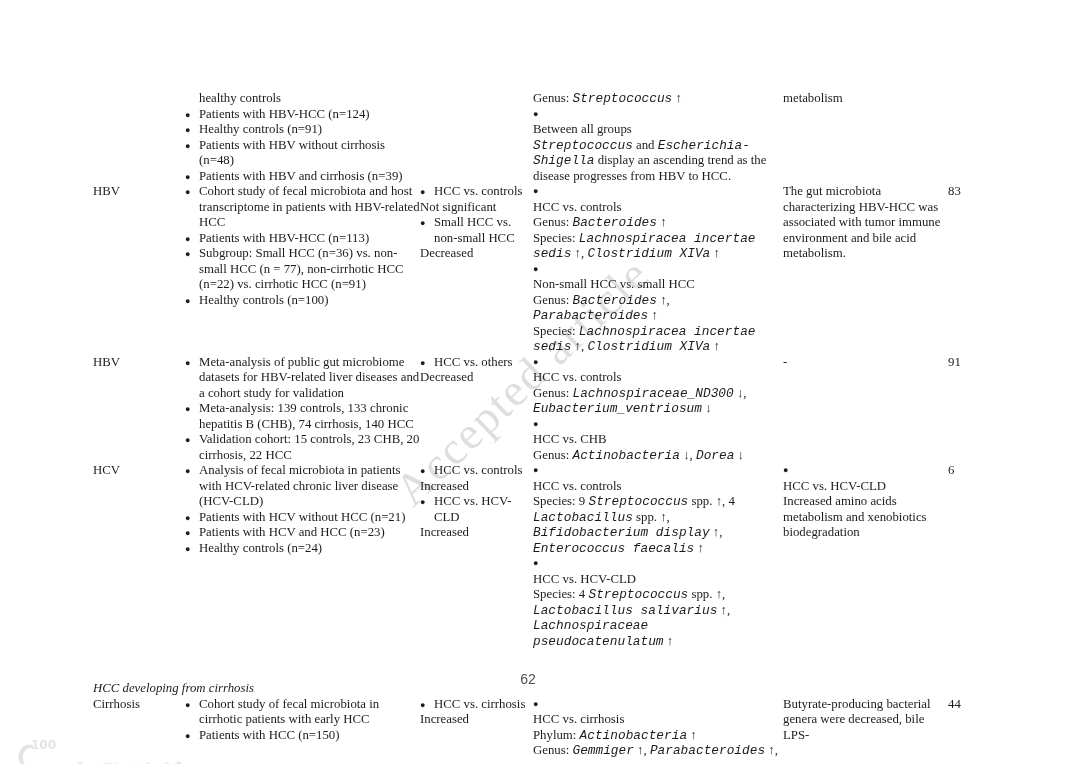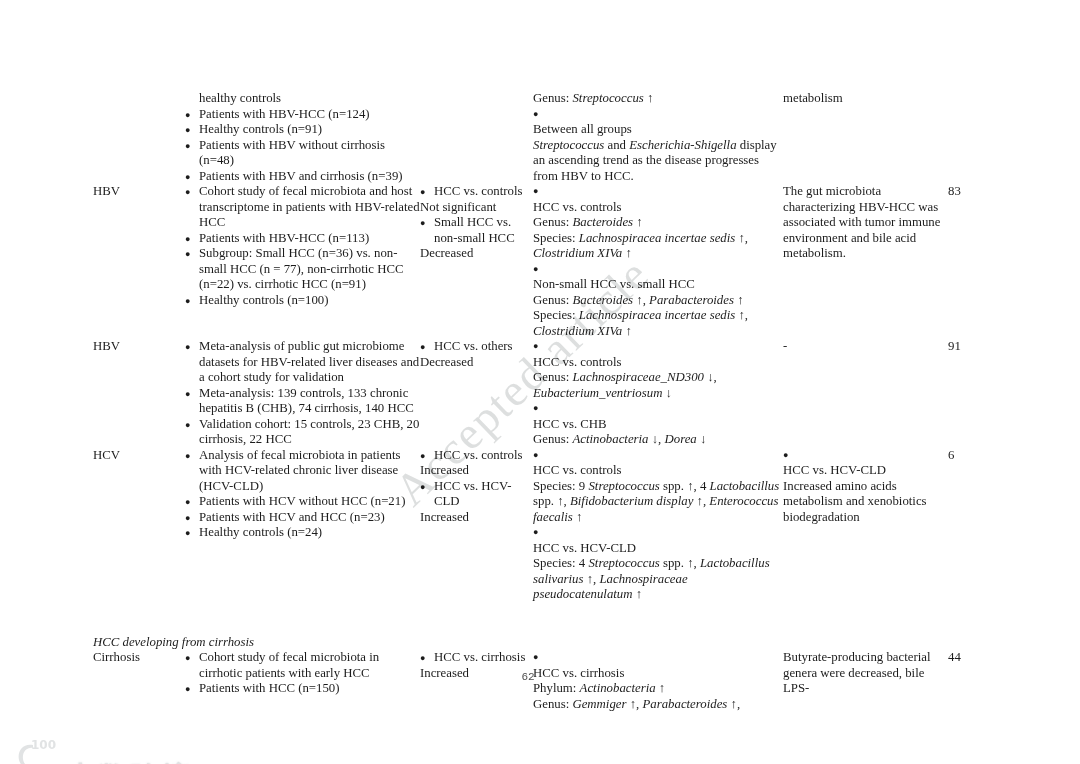--- a/index.html
+++ b/index.html
@@ -20,26 +20,26 @@
   .c-st{width:235px;}
   .c-di{width:113px;}
   .c-ta{width:250px;}
   .c-fi{width:165px;}
   .c-re{width:30px;}
 
   .para{margin:0;}
   .p-hang{position:relative;padding-left:14px;}
   .p-hang > .bullet{position:absolute;left:0;top:1px;font-size:9px;line-height:15.5px;}
   .ib{font-size:9px;}
-  i{font-style:italic;}
+  i{font-style:italic;font-family:Liberation Mono, monospace;}
 
   .section-heading{font-style:italic;margin-top:32px;}
 
   .pagenum{position:absolute;top:671px;left:93px;width:870px;text-align:center;
-       font-size:11px;color:#4f4f4f;z-index:2;font-family:Liberation Mono, monospace;}
+       font-size:14px;color:#4f4f4f;z-index:2;font-family:Liberation Sans, sans-serif;}
 
   .brand{position:absolute;left:13px;top:714px;display:flex;align-items:center;gap:7px;
        color:#e1e3e4;z-index:3;}
   .brand svg{display:block;}
   .brand-text{font-size:29px;font-weight:bold;letter-spacing:3px;
        font-family:"DejaVu Sans",sans-serif;
        text-shadow:0 0 2px rgba(200,203,204,.8);margin-top:44px;}
 </style>
 </head>
 <body>

